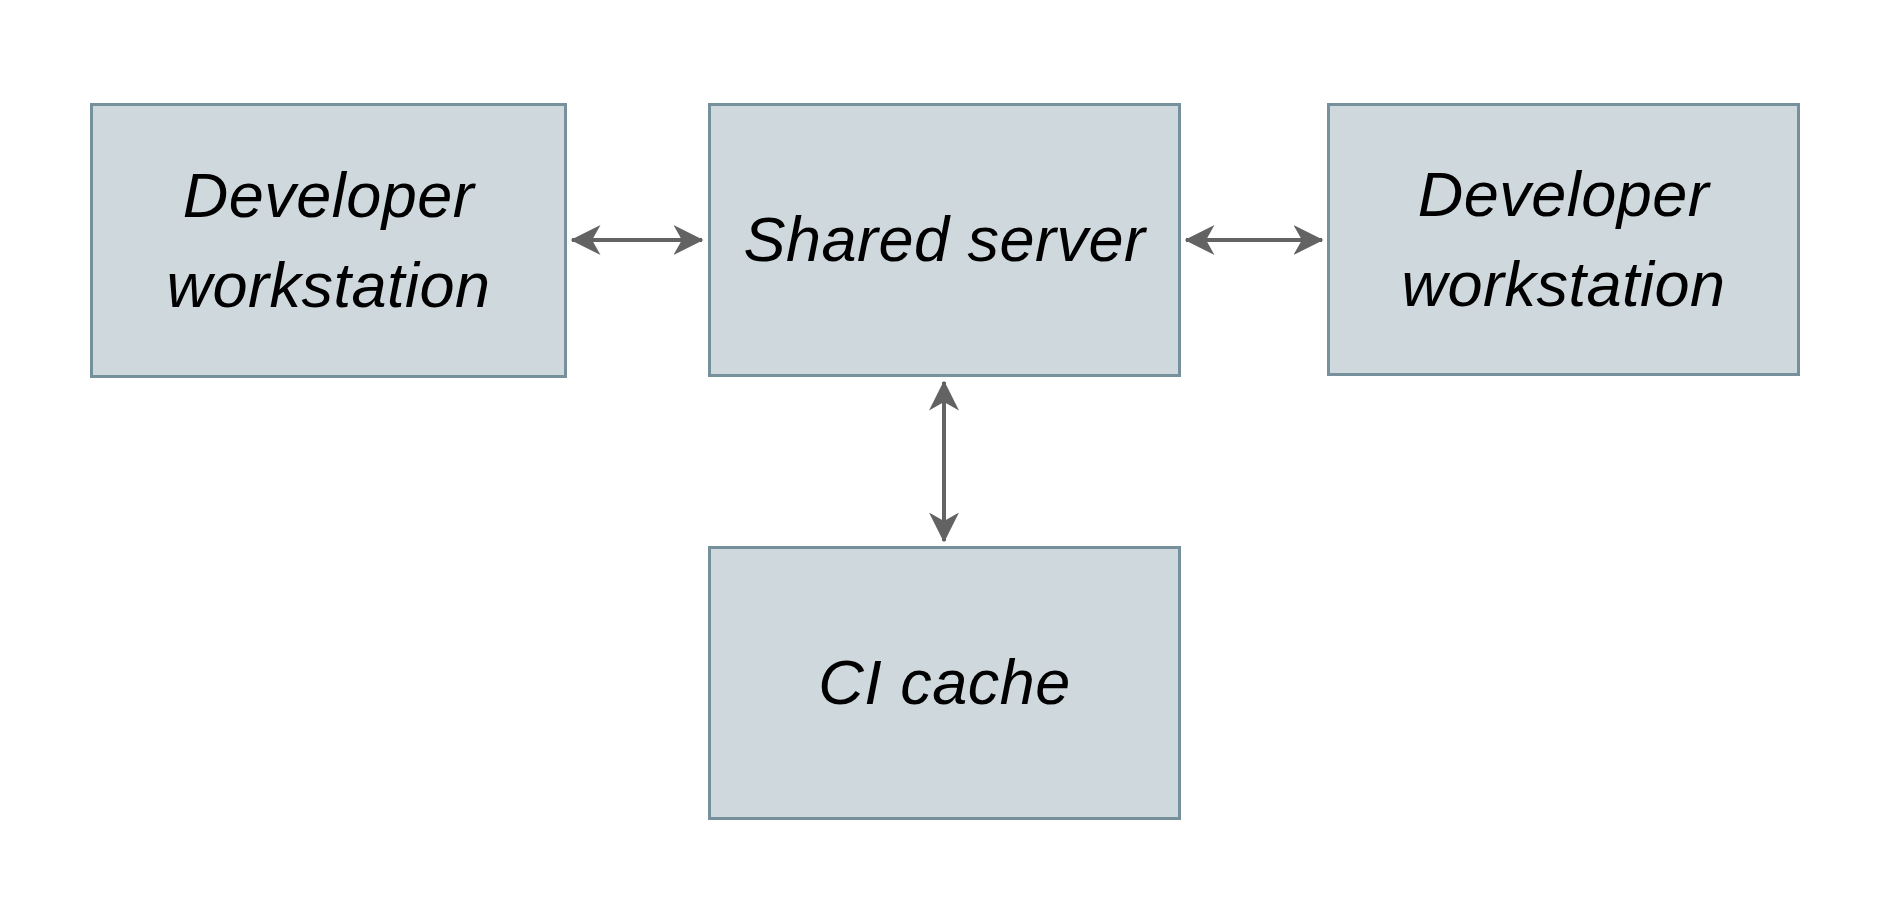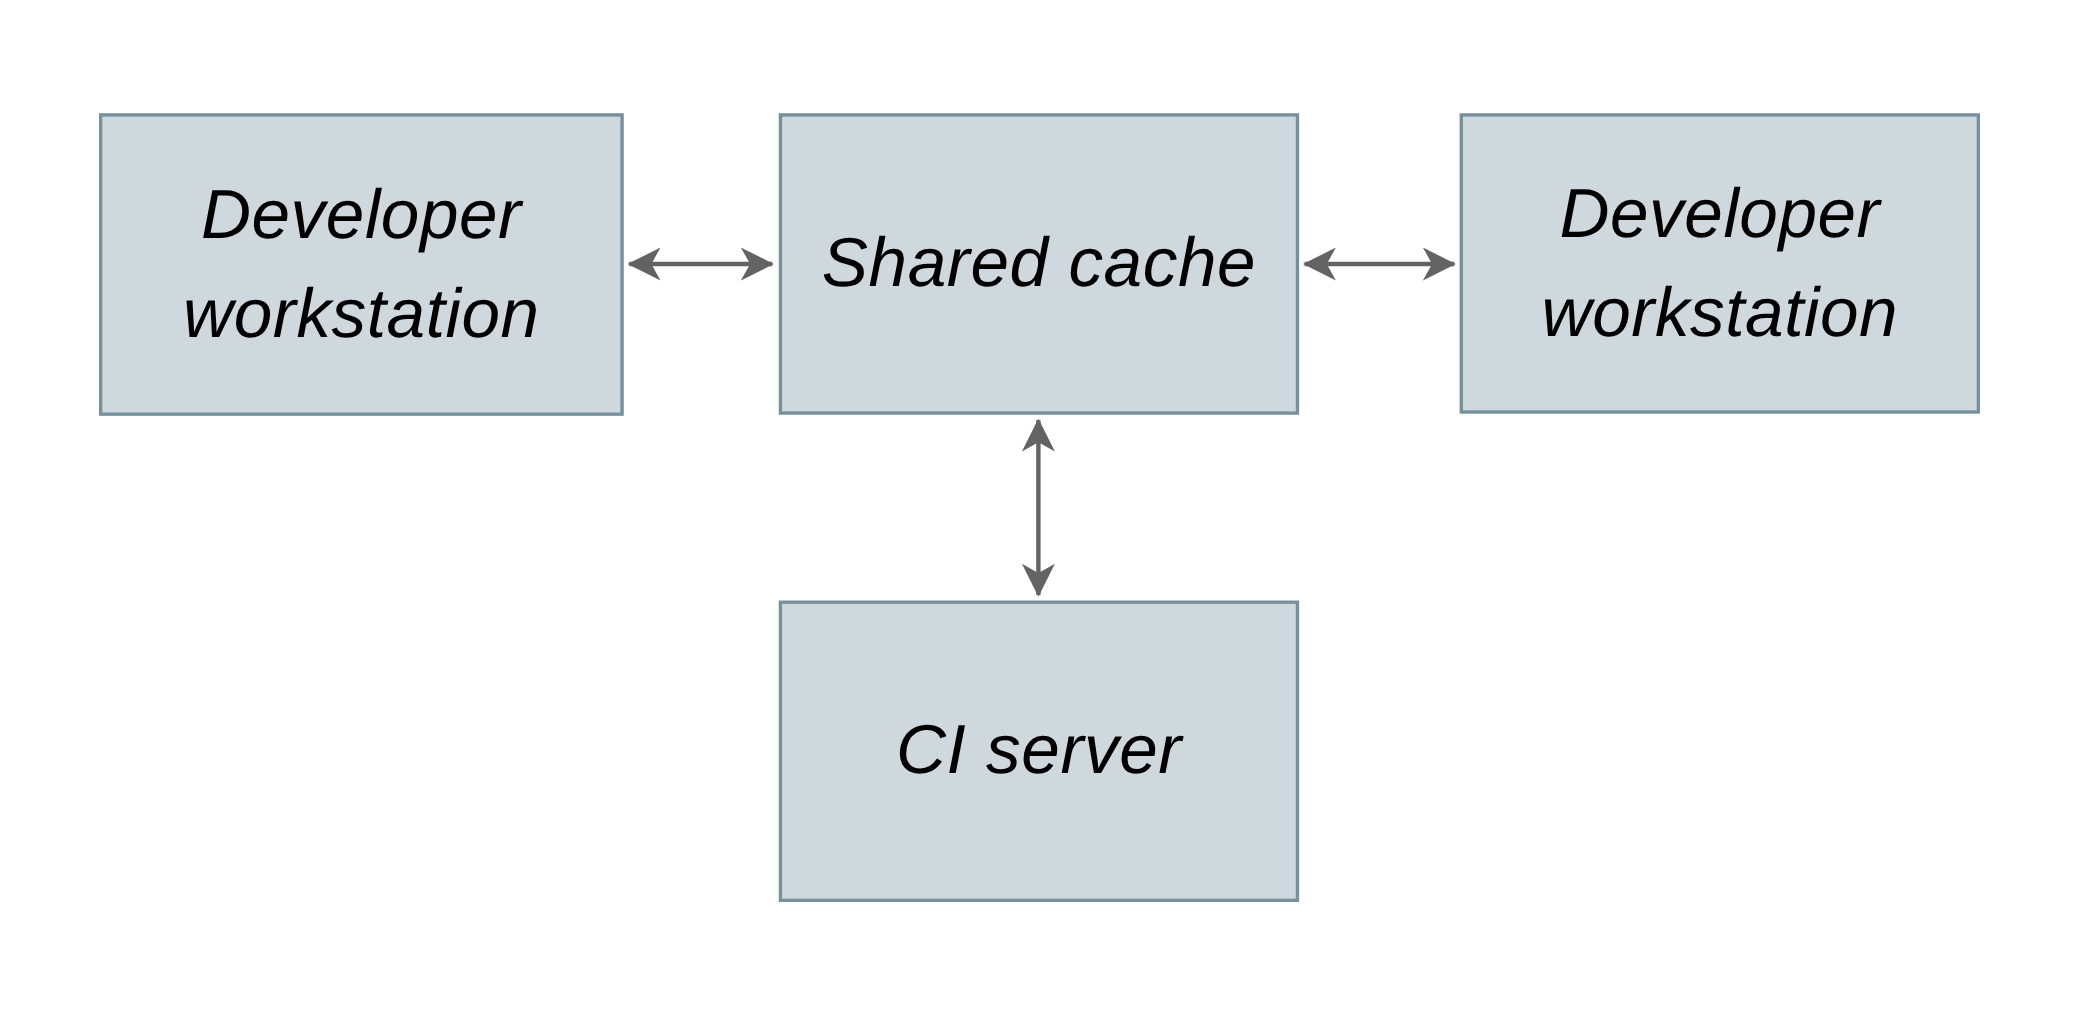--- a/index.html
+++ b/index.html
@@ -74,24 +74,24 @@
     <line class="edge-line" x1="572" y1="240" x2="702" y2="240" marker-start="url(#barb)" marker-end="url(#barb)"></line>
     <line class="edge-line" x1="1186" y1="240" x2="1322" y2="240" marker-start="url(#barb)" marker-end="url(#barb)"></line>
     <line class="edge-line" x1="944" y1="382" x2="944" y2="541" marker-start="url(#barb)" marker-end="url(#barb)"></line>
   </svg>
 
   <div class="node" id="node-developer-workstation-left">
     <div class="node-label">Developer workstation</div>
   </div>
 
   <div class="node" id="node-shared-cache">
-    <div class="node-label">Shared cache</div>
+    <div class="node-label">Shared server</div>
   </div>
 
   <div class="node" id="node-developer-workstation-right">
     <div class="node-label">Developer workstation</div>
   </div>
 
   <div class="node" id="node-ci-server">
-    <div class="node-label">CI server</div>
+    <div class="node-label">CI cache</div>
   </div>
 
 </div>
 
 </body></html>

